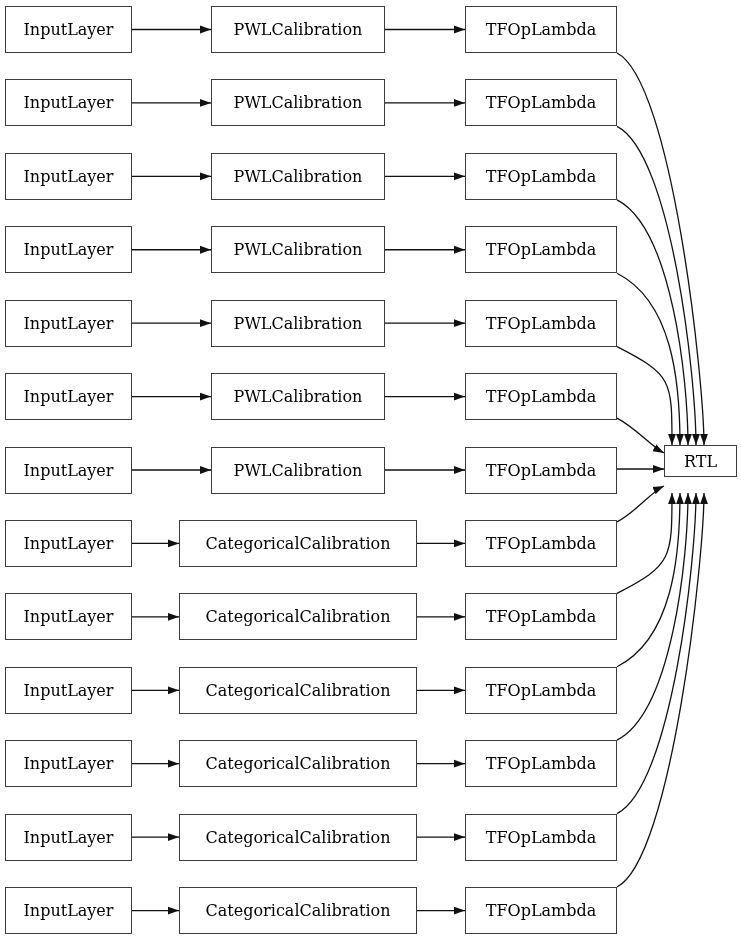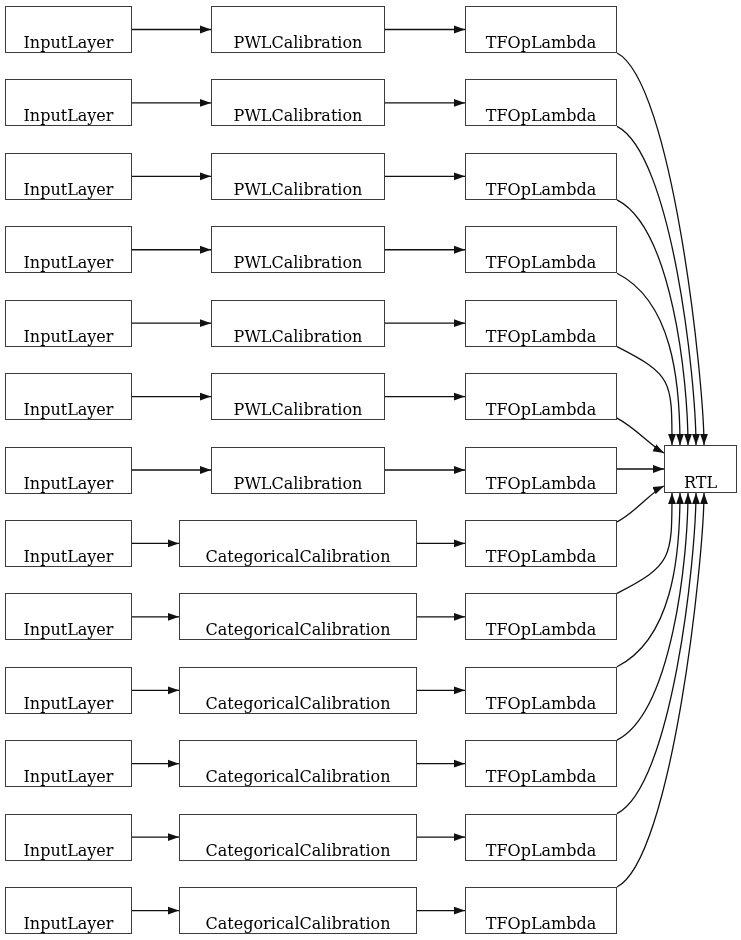--- a/index.html
+++ b/index.html
@@ -29,21 +29,21 @@
     fill: none;
     stroke: var(--edge-color, #111111);
     stroke-width: 1.3;
   }
   .gnode {
     position: absolute;
     box-sizing: border-box;
     background: var(--node-fill, #ffffff);
     border: 1.4px solid var(--node-border, #3c3c3c);
     display: flex;
-    align-items: flex-end;
+    align-items: center;
     justify-content: center;
     font-size: 16px;
     color: var(--text-color, #000000);
     white-space: nowrap;
   }
 </style>
 </head>
 <body>
 
 <div class="canvas">
@@ -209,16 +209,16 @@
         <span>InputLayer</span>
       </div>
       <div class="gnode" style="left: 179px; top: 887.04px; width: 238px; height: 47px;">
         <span>CategoricalCalibration</span>
       </div>
       <div class="gnode" style="left: 465px; top: 887.04px; width: 152px; height: 47px;">
         <span>TFOpLambda</span>
       </div>
     </div>
 
-  <div class="gnode" id="rtl-node" style="left:664px; top:445px; width:73px; height:48px;">
+  <div class="gnode" id="rtl-node" style="left:664px; top:445px; width:73px; height:32px;">
     <span>RTL</span>
   </div>
 </div>
 
 </body></html>

